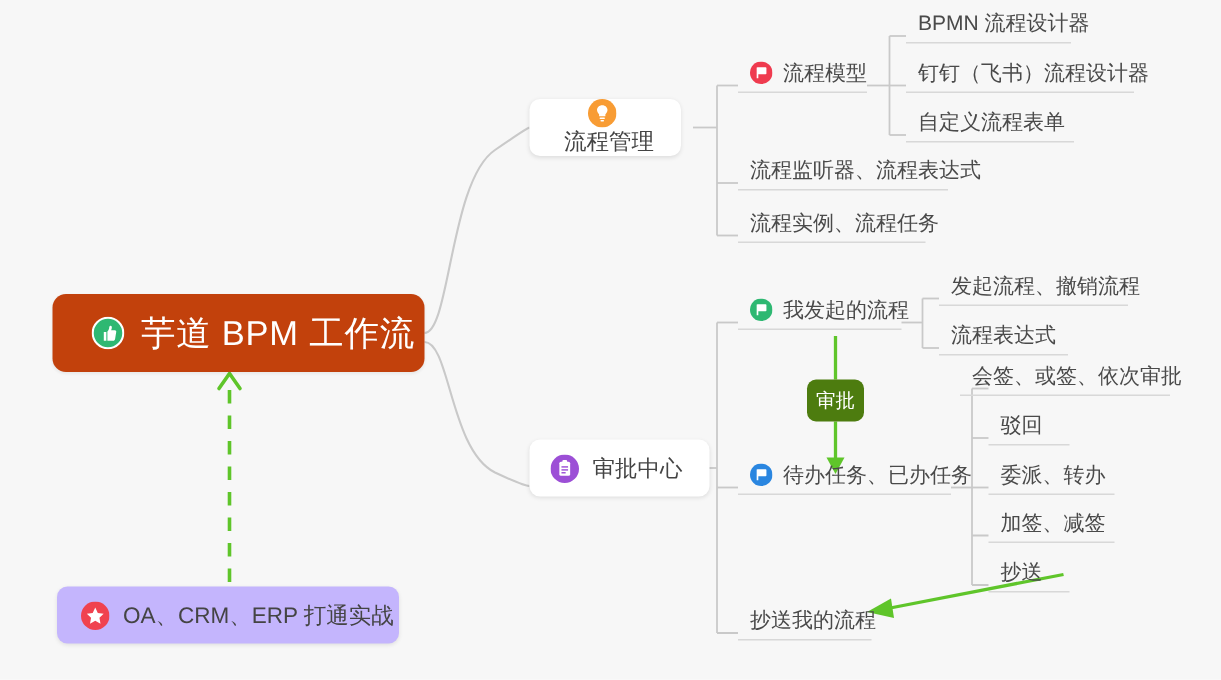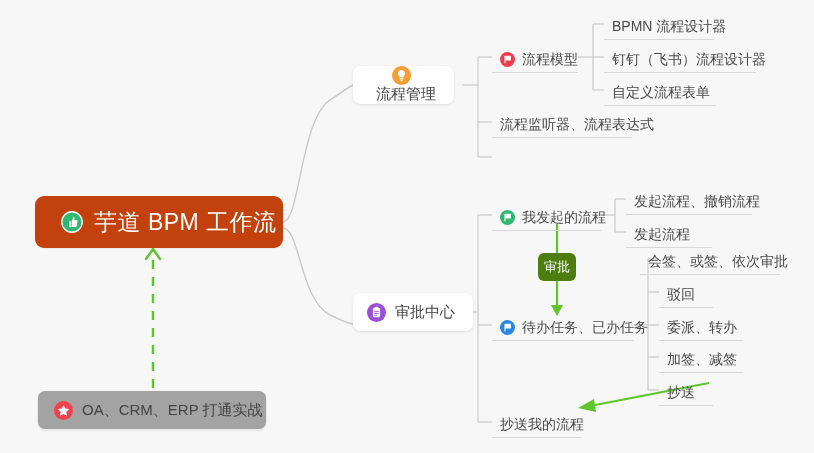--- a/index.html
+++ b/index.html
@@ -70,40 +70,39 @@
 
   
   .leaf {
     position: absolute;
     display: flex;
     align-items: flex-end;
     white-space: nowrap;
     border-bottom: 1px solid #d8d8d8;
     padding: 0 8px 4px 8px;
     box-sizing: border-box;
-    margin-top: 11px;
   }
   .leaf-text {
     font-size: 14px;
     color: #4a4a4a;
     line-height: 17px;
   }
   .leaf-icon {
     margin-right: 7px;
     margin-bottom: 1px;
   }
 
   
   .callout-node {
     position: absolute;
     left: 38px;
     top: 391px;
     width: 228px;
     height: 38px;
-    background: #a3a3a3;
+    background: #c4b5fd;
     border-radius: 7px;
     display: flex;
     align-items: center;
     padding-left: 16px;
     box-sizing: border-box;
     box-shadow: 0 1px 3px rgba(0,0,0,0.10);
   }
   .callout-label {
     font-size: 15px;
     color: #444444;
@@ -221,20 +220,23 @@
         <path d="M5.0 4.0 L5.0 11.2 M5.0 4.3 L10.4 4.3 L10.4 8.0 L5.0 8.0 Z" fill="#ffffff" stroke="#ffffff" stroke-width="1.1" stroke-linejoin="round"></path>
       </svg>
     </span>
     <span class="leaf-text">流程模型</span>
   </div>
 
   <div class="leaf" style="left:492px; top:105px; width:140px;">
     <span class="leaf-text">流程监听器、流程表达式</span>
   </div>
 
+  <div class="leaf" style="left:492px; top:140px; width:125px;">
+    <span class="leaf-text">流程实例、流程任务</span>
+  </div>
 
   <div class="leaf" style="left:604px; top:7px; width:110px;">
     <span class="leaf-text">BPMN 流程设计器</span>
   </div>
   <div class="leaf" style="left:604px; top:40px; width:152px;">
     <span class="leaf-text">钉钉（飞书）流程设计器</span>
   </div>
   <div class="leaf" style="left:604px; top:73px; width:112px;">
     <span class="leaf-text">自定义流程表单</span>
   </div>
@@ -274,21 +276,21 @@
   </div>
 
   <div class="leaf" style="left:626px; top:182px; width:126px;">
     <span class="leaf-text">发起流程、撤销流程</span>
   </div>
 
   <div class="leaf" style="left:492px; top:405px; width:89px;">
     <span class="leaf-text">抄送我的流程</span>
   </div>
   <div class="leaf" style="left:626px; top:215px; width:86px;">
-    <span class="leaf-text">发起流程</span>
+    <span class="leaf-text">流程表达式</span>
   </div>
 
   <div class="leaf" style="left:640px; top:242px; width:140px;">
     <span class="leaf-text">会签、或签、依次审批</span>
   </div>
   <div class="leaf" style="left:659px; top:275px; width:54px;">
     <span class="leaf-text">驳回</span>
   </div>
   <div class="leaf" style="left:659px; top:308px; width:84px;">
     <span class="leaf-text">委派、转办</span>

